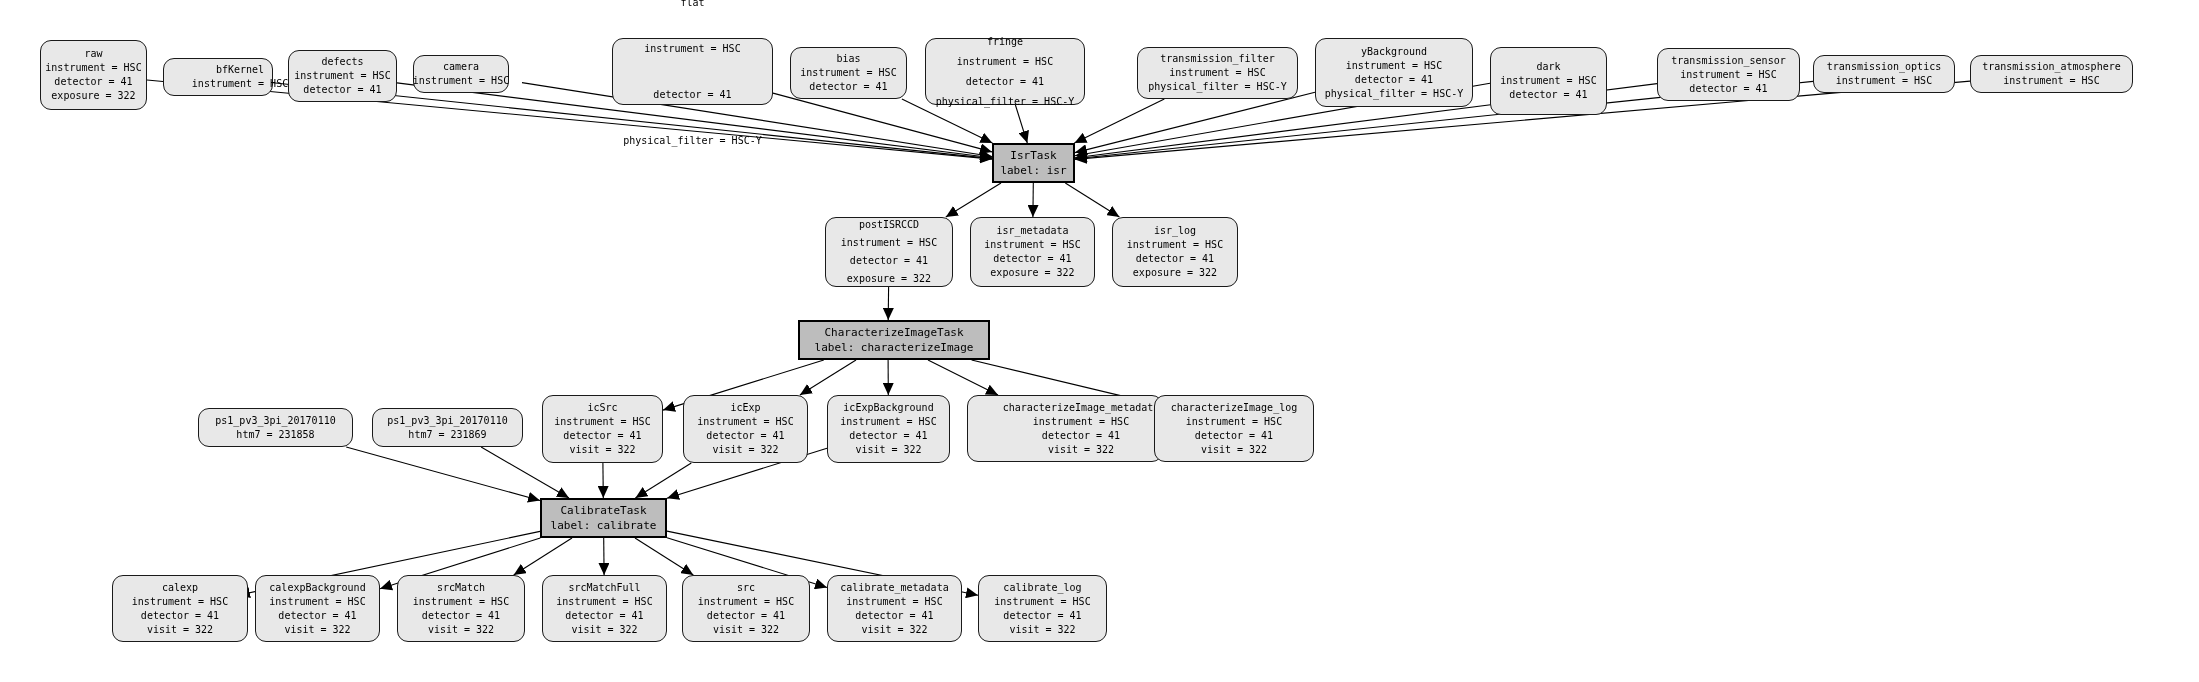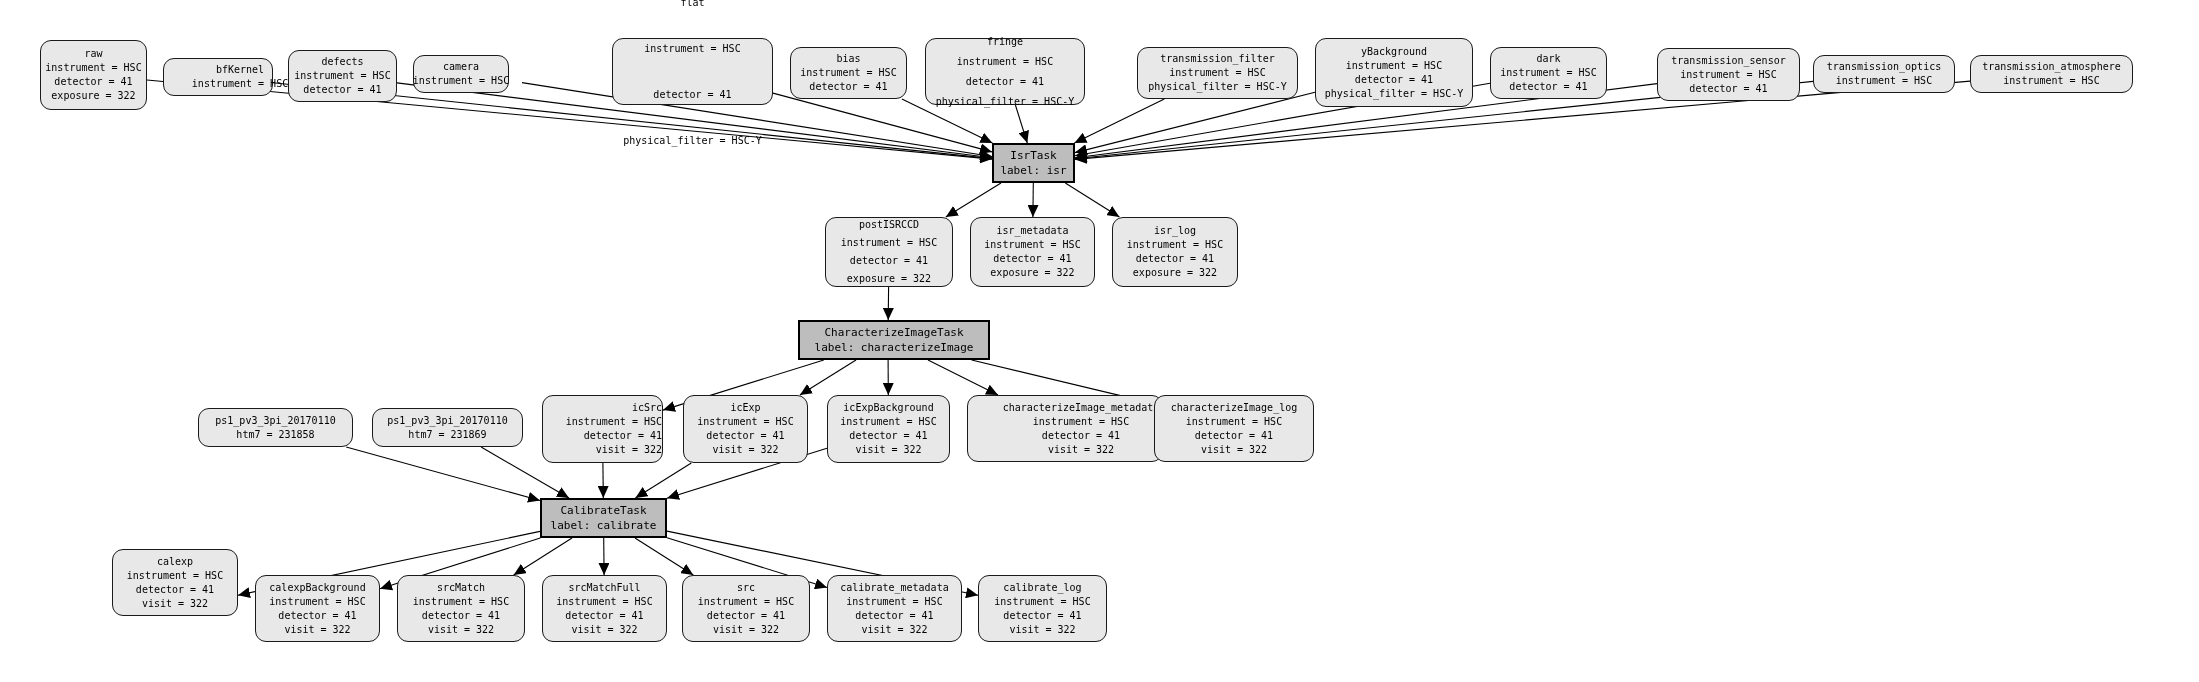--- a/index.html
+++ b/index.html
@@ -130,21 +130,21 @@
         <div class="line">transmission_filter</div>
         <div class="line">instrument = HSC</div>
         <div class="line">physical_filter = HSC-Y</div>
       </div>
       <div class="node dataset" style="left: 1315px; top: 38px; width: 158px; height: 69px; background: rgb(232, 232, 232); color: rgb(0, 0, 0);">
         <div class="line">yBackground</div>
         <div class="line">instrument = HSC</div>
         <div class="line">detector = 41</div>
         <div class="line">physical_filter = HSC-Y</div>
       </div>
-      <div class="node dataset" style="left: 1490px; top: 47px; width: 117px; height: 52px; background: rgb(232, 232, 232); color: rgb(0, 0, 0);">
+      <div class="node dataset" style="left: 1490px; top: 47px; width: 117px; height: 68px; background: rgb(232, 232, 232); color: rgb(0, 0, 0);">
         <div class="line">dark</div>
         <div class="line">instrument = HSC</div>
         <div class="line">detector = 41</div>
       </div>
       <div class="node dataset" style="left: 1657px; top: 48px; width: 143px; height: 53px; background: rgb(232, 232, 232); color: rgb(0, 0, 0);">
         <div class="line">transmission_sensor</div>
         <div class="line">instrument = HSC</div>
         <div class="line">detector = 41</div>
       </div>
       <div class="node dataset" style="left: 1813px; top: 55px; width: 142px; height: 38px; background: rgb(232, 232, 232); color: rgb(0, 0, 0);">
@@ -182,21 +182,21 @@
         <div class="line">label: characterizeImage</div>
       </div>
       <div class="node dataset" style="left: 198px; top: 408px; width: 155px; height: 39px; background: rgb(232, 232, 232); color: rgb(0, 0, 0);">
         <div class="line">ps1_pv3_3pi_20170110</div>
         <div class="line">htm7 = 231858</div>
       </div>
       <div class="node dataset" style="left: 372px; top: 408px; width: 151px; height: 39px; background: rgb(232, 232, 232); color: rgb(0, 0, 0);">
         <div class="line">ps1_pv3_3pi_20170110</div>
         <div class="line">htm7 = 231869</div>
       </div>
-      <div class="node dataset" style="left: 542px; top: 395px; width: 121px; height: 68px; background: rgb(232, 232, 232); color: rgb(0, 0, 0); align-items: flex-end;">
+      <div class="node dataset" style="left: 542px; top: 395px; width: 121px; height: 68px; background: rgb(232, 232, 232); color: rgb(0, 0, 0);">
         <div class="line">icSrc</div>
         <div class="line">instrument = HSC</div>
         <div class="line">detector = 41</div>
         <div class="line">visit = 322</div>
       </div>
       <div class="node dataset" style="left: 683px; top: 395px; width: 125px; height: 68px; background: rgb(232, 232, 232); color: rgb(0, 0, 0);">
         <div class="line">icExp</div>
         <div class="line">instrument = HSC</div>
         <div class="line">detector = 41</div>
         <div class="line">visit = 322</div>
@@ -216,21 +216,21 @@
       <div class="node dataset" style="left: 1154px; top: 395px; width: 160px; height: 67px; background: rgb(232, 232, 232); color: rgb(0, 0, 0);">
         <div class="line">characterizeImage_log</div>
         <div class="line">instrument = HSC</div>
         <div class="line">detector = 41</div>
         <div class="line">visit = 322</div>
       </div>
       <div class="node task" style="left: 540px; top: 498px; width: 127px; height: 40px; background: rgb(189, 189, 189); color: rgb(0, 0, 0);">
         <div class="line">CalibrateTask</div>
         <div class="line">label: calibrate</div>
       </div>
-      <div class="node dataset" style="left: 112px; top: 549px; width: 126px; height: 67px; background: rgb(232, 232, 232); color: rgb(0, 0, 0);">
+      <div class="node dataset" style="left: 112px; top: 575px; width: 136px; height: 67px; background: rgb(232, 232, 232); color: rgb(0, 0, 0);">
         <div class="line">calexp</div>
         <div class="line">instrument = HSC</div>
         <div class="line">detector = 41</div>
         <div class="line">visit = 322</div>
       </div>
       <div class="node dataset" style="left: 255px; top: 575px; width: 125px; height: 67px; background: rgb(232, 232, 232); color: rgb(0, 0, 0);">
         <div class="line">calexpBackground</div>
         <div class="line">instrument = HSC</div>
         <div class="line">detector = 41</div>
         <div class="line">visit = 322</div>

